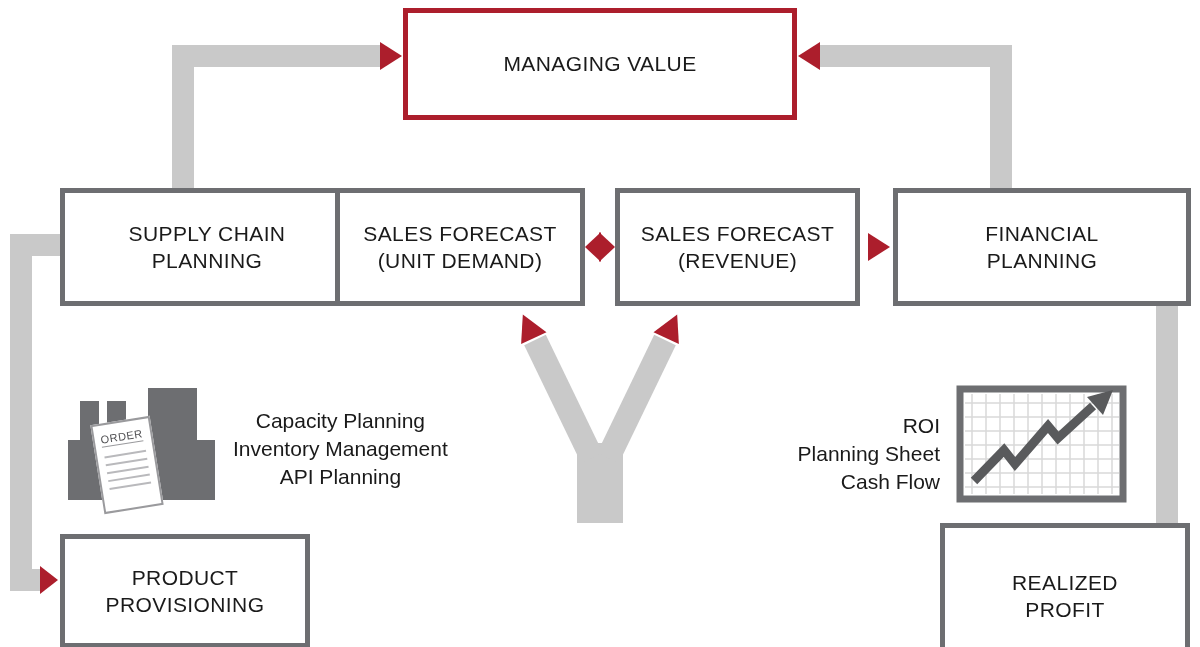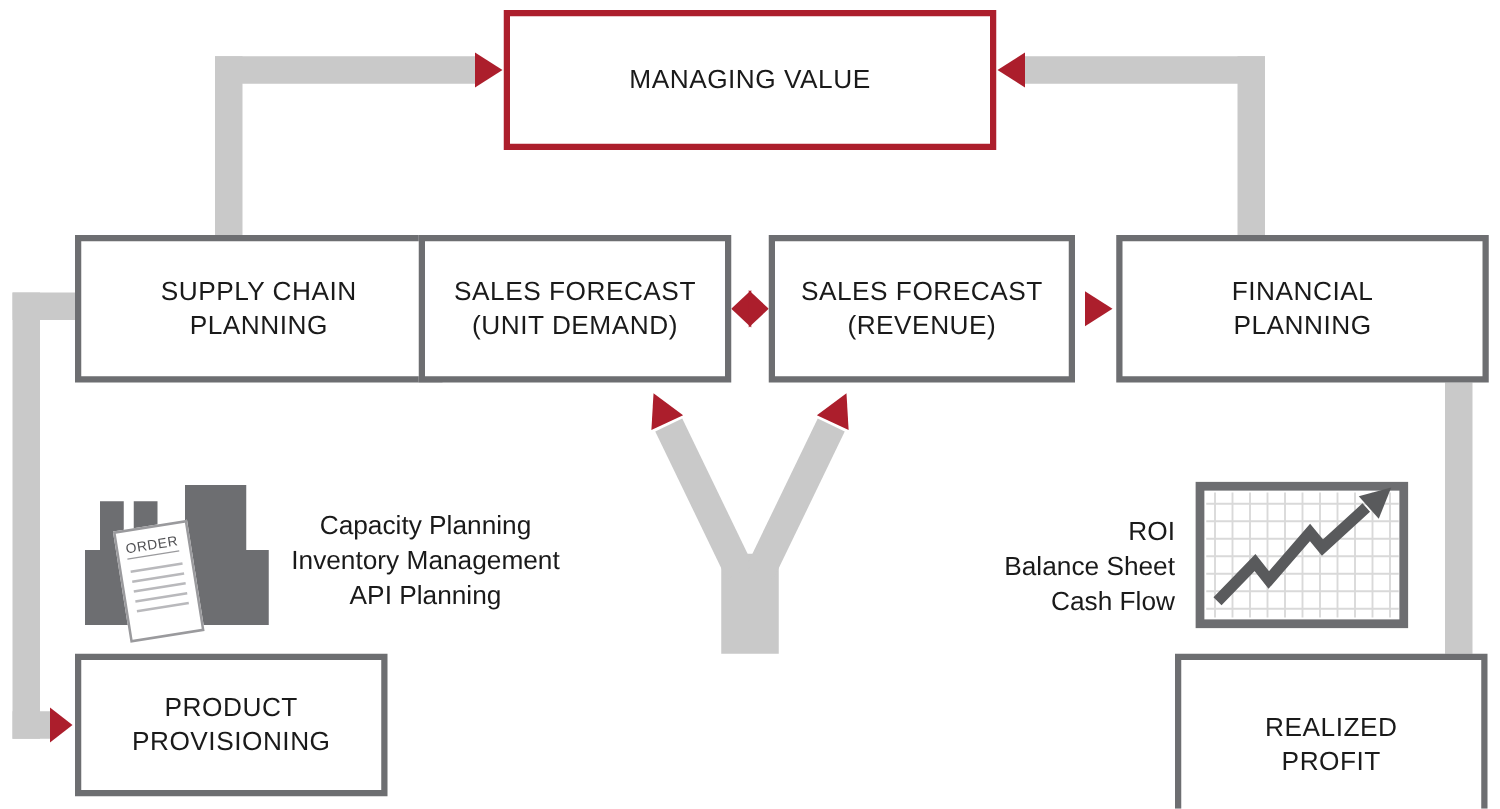--- a/index.html
+++ b/index.html
@@ -133,36 +133,36 @@
   <div class="box" style="left:615px;top:188px;width:245px;height:118px">
     <span>SALES FORECAST
 (REVENUE)</span>
   </div>
 
   <div class="box" style="left:893px;top:188px;width:298px;height:118px">
     <span>FINANCIAL
 PLANNING</span>
   </div>
 
-  <div class="box" style="left:60px;top:523px;width:250px;height:114px">
+  <div class="box" style="left:60px;top:534px;width:250px;height:114px">
     <span>PRODUCT
 PROVISIONING</span>
   </div>
 
 
   <div class="box" style="left:940px;top:523px;width:250px;height:146px">
     <span>REALIZED
 PROFIT</span>
   </div>
 
   <div class="note left" style="left:233px;top:407px">Capacity Planning
 Inventory Management
 API Planning</div>
   <div class="note right" style="right:260px;top:412px">ROI
-Balance Sheet
+Planning Sheet
 Cash Flow</div>
 
   <div class="order-paper">
     <div class="order-title">ORDER</div>
     <div class="order-line"></div>
     <div class="order-line"></div>
     <div class="order-line"></div>
     <div class="order-line"></div>
     <div class="order-line"></div>
   </div>

